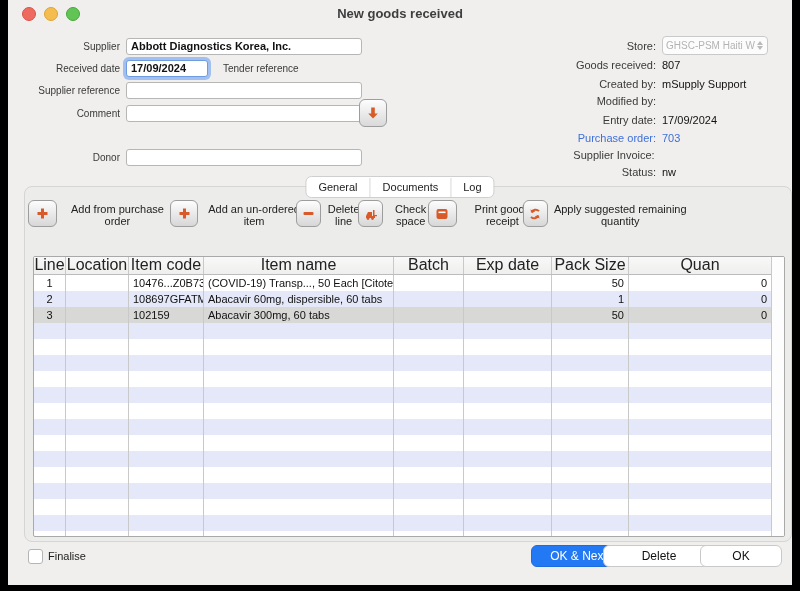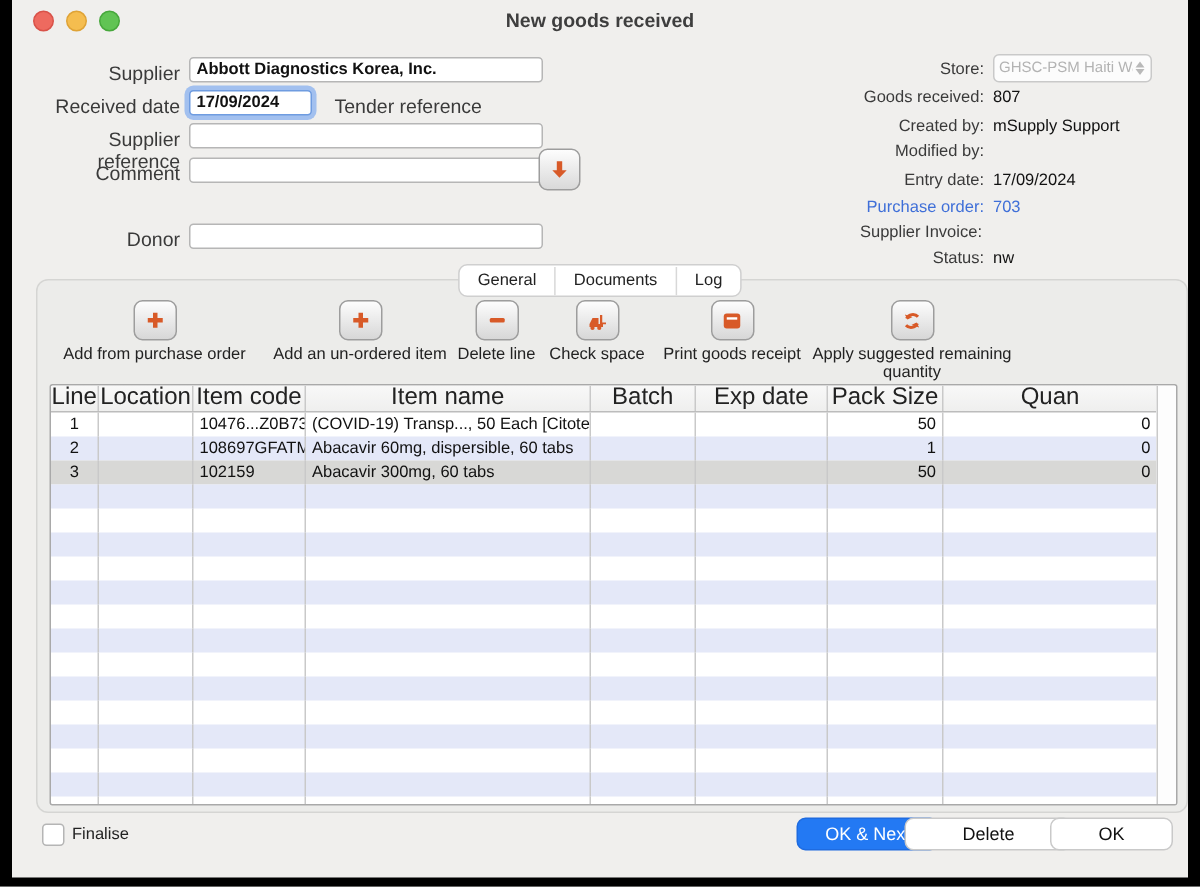--- a/index.html
+++ b/index.html
@@ -9,21 +9,21 @@
           border-radius:0;box-shadow:0 8px 30px rgba(0,0,0,.6);overflow:hidden;}
   
   .titlebar{position:absolute;left:0;top:0;width:100%;height:28px;}
   .lights{position:absolute;left:14px;top:7px;display:flex;gap:8px;}
   .light{width:12px;height:12px;border-radius:50%;}
   .light.red{background:#ee6a5f;border:.5px solid #d95249;}
   .light.yellow{background:#f5bd4f;border:.5px solid #dfa336;}
   .light.green{background:#61c454;border:.5px solid #47a83c;}
   .title{position:absolute;left:0;right:0;top:6px;text-align:center;font-size:13px;font-weight:bold;color:#3e3e3e;}
   
-  .flabel{position:absolute;font-size:13px;color:#3a3a3a;text-align:right;width:105px;}
+  .flabel{position:absolute;font-size:10px;color:#3a3a3a;text-align:right;width:105px;}
   .field{position:absolute;background:#fff;border:1px solid #b6b6b6;border-radius:3px;
          font-size:11px;font-weight:bold;color:#111;padding:0 4px;line-height:15px;height:15px;}
   .focusring{box-shadow:0 0 0 3px rgba(110,160,240,.6);border-color:#6f9ce0;}
   .arrowbtn{position:absolute;width:26px;height:26px;border:1px solid #9d9d9d;border-radius:6px;
             background:linear-gradient(#fdfdfd,#d9d9d9);display:flex;align-items:center;justify-content:center;}
   
   .info-row{position:absolute;left:430px;width:352px;display:flex;align-items:center;font-size:11px;color:#3a3a3a;}
   .info-row .ilabel{flex:0 0 218px;text-align:right;}
   .info-row .ival{margin-left:6px;color:#111;}
   .blue{color:#3f6fd8 !important;}
@@ -35,21 +35,21 @@
   .stepper .dn{width:0;height:0;border-left:3px solid transparent;border-right:3px solid transparent;border-top:4px solid #b9b9b9;}
   
   .tabs{position:absolute;left:50%;transform:translateX(-50%);top:176px;height:20px;display:flex;align-items:center;
         background:#fff;border:1px solid #cfcfcf;border-radius:6px;overflow:hidden;z-index:3;}
   .tab{padding:0 12px;font-size:11px;color:#222;line-height:19px;}
   .tab + .tab{border-left:1px solid #d8d8d8;}
   
   .panel{position:absolute;left:16px;top:186px;width:766px;height:354px;background:#ececea;
          border:1px solid #d5d5d3;border-radius:8px;}
   
-  .tool{position:absolute;top:200px;display:flex;flex-direction:column;align-items:center;z-index:2;}
+  .tool{position:absolute;top:200px;display:flex;flex-direction:row;align-items:center;z-index:2;}
   .tool .btn{width:27px;height:25px;border:1px solid #9d9d9d;border-radius:6px;
              background:linear-gradient(#fdfdfd,#d7d7d7);display:flex;align-items:center;justify-content:center;}
   .tool .tlabel{margin-top:3px;font-size:11px;color:#222;text-align:center;line-height:12px;}
   
   .table{position:absolute;left:25px;top:256px;width:750px;height:279px;border:1px solid #a9a9a9;
          background:#fff;display:flex;overflow:hidden;border-radius:2px;}
   .gridpart{width:737px;overflow:hidden;}
   .thead{display:grid;grid-template-columns:32px 63px 75px 190px 70px 88px 77px 142px;height:17px;
          background:linear-gradient(#f8f8f8,#efefee);border-bottom:1px solid #bcbcbc;}
   .thead .hcell{font-size:16px;color:#222;text-align:center;line-height:16px;border-right:1px solid #c9c9c9;

